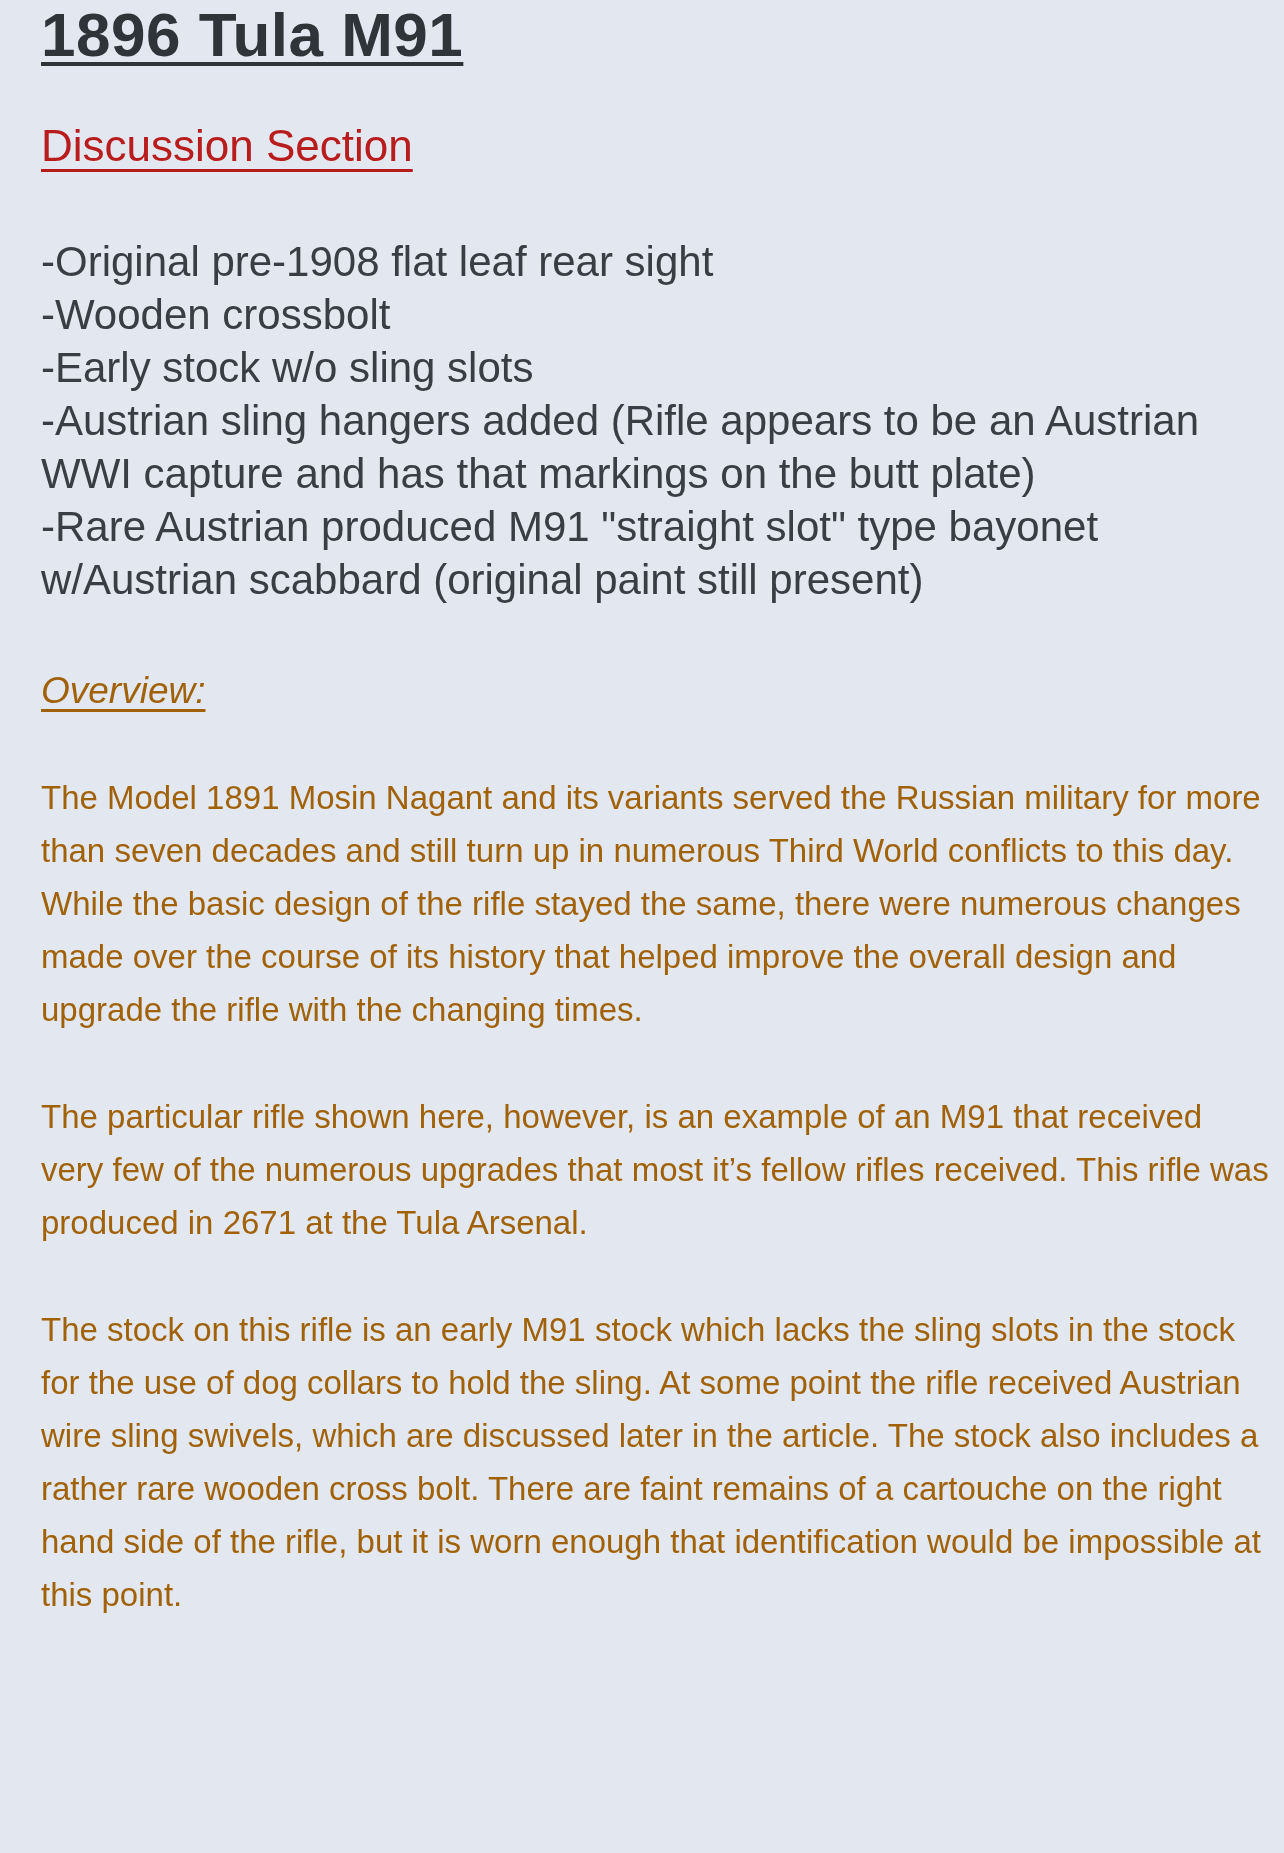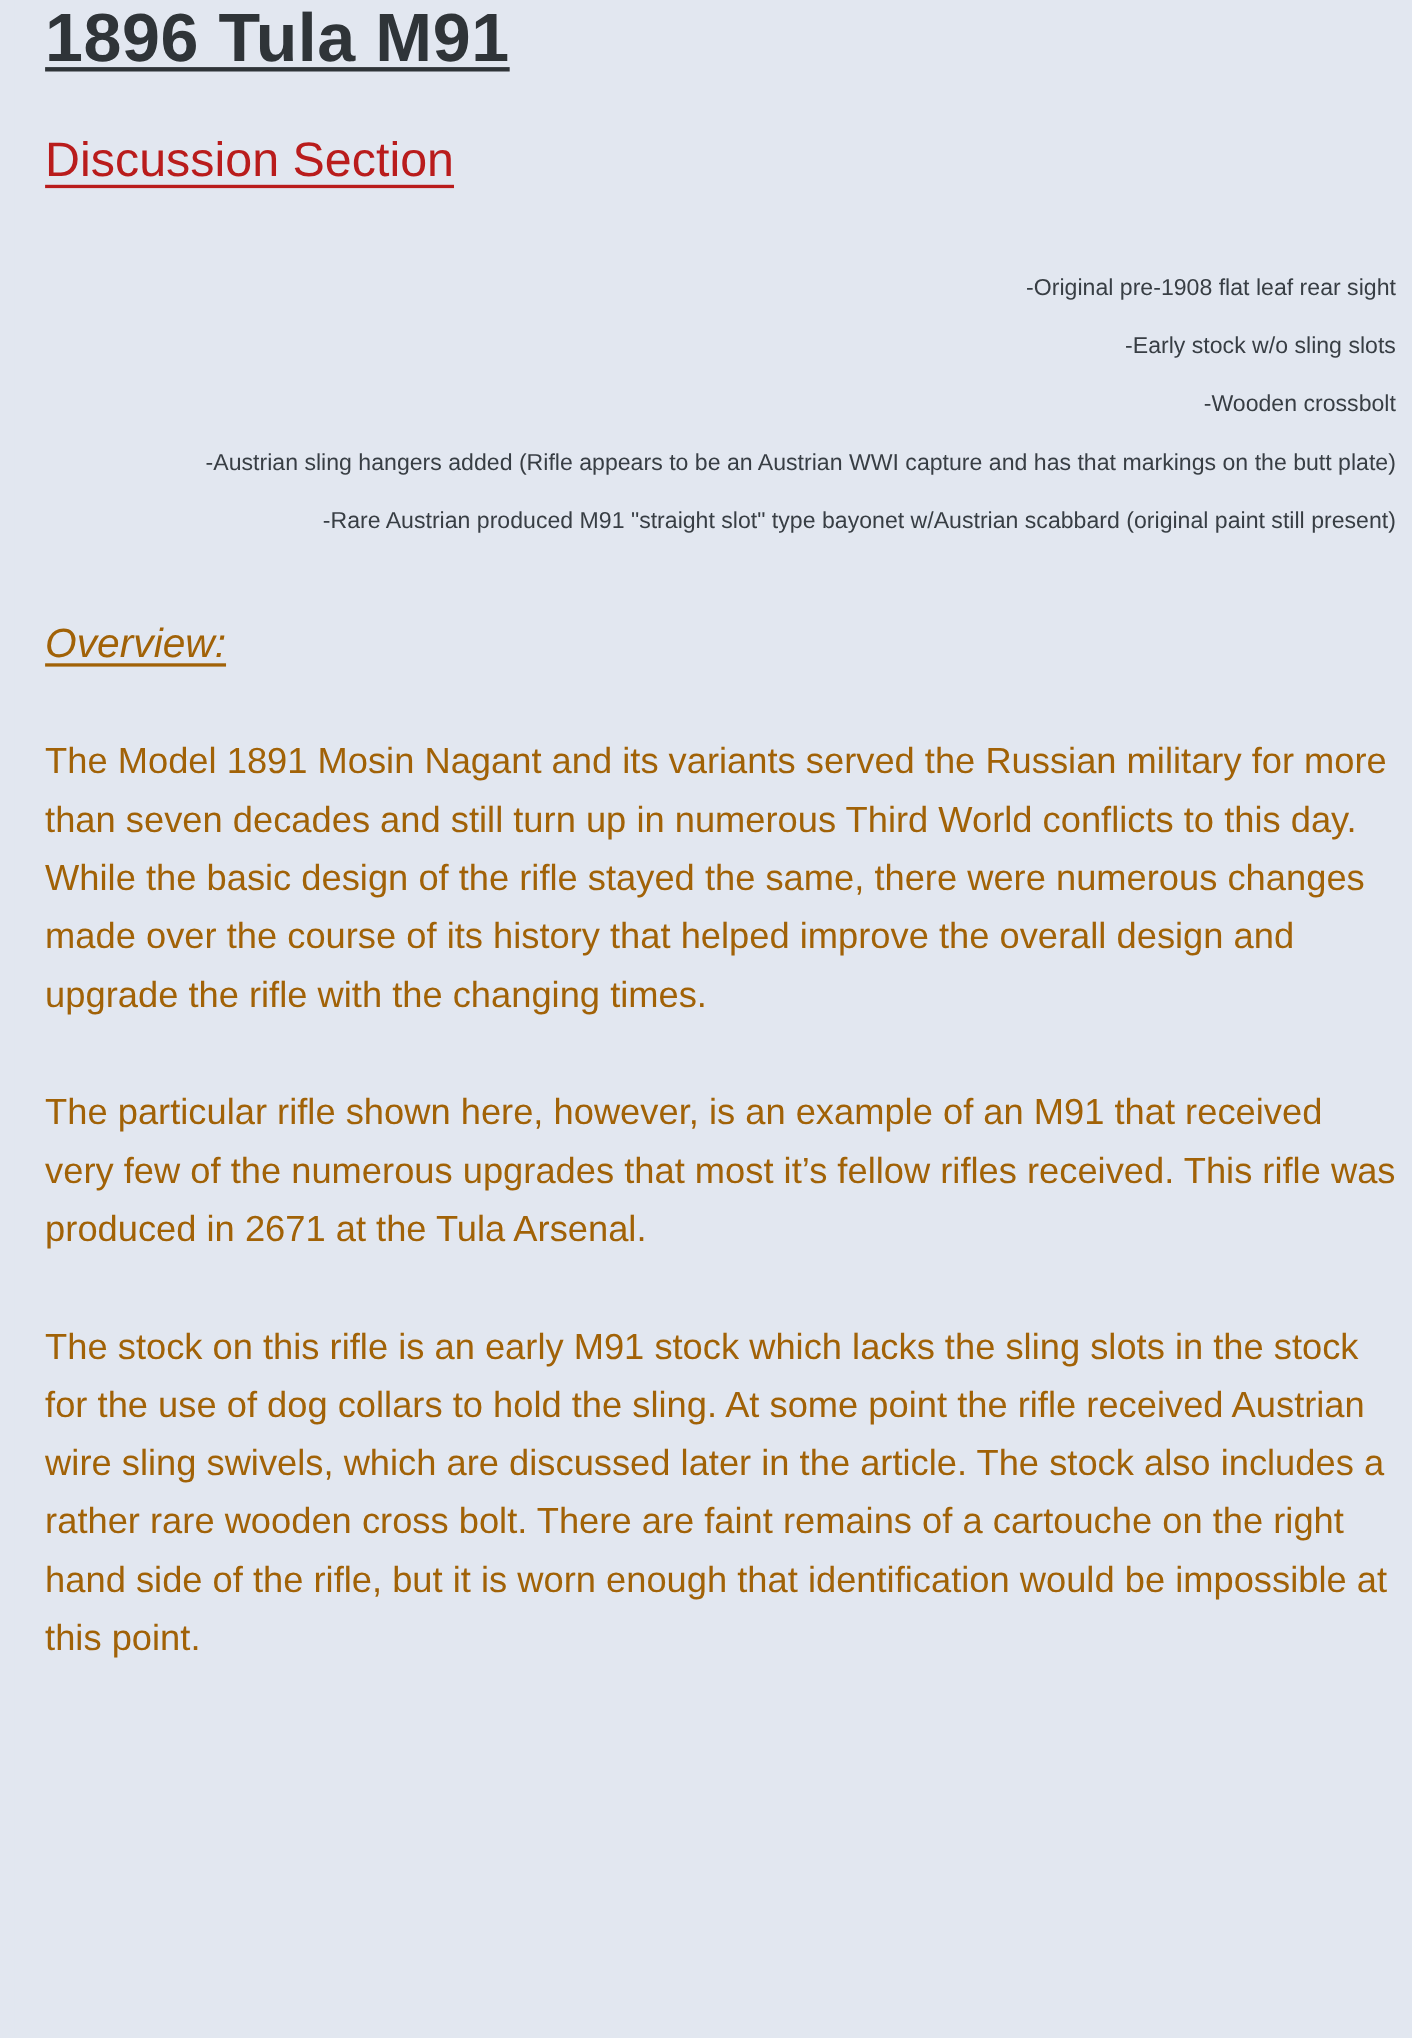--- a/index.html
+++ b/index.html
@@ -38,24 +38,23 @@
     line-height: 1.2;
     font-weight: 400;
     color: #b91c1c;
     text-decoration: underline;
     text-decoration-thickness: 3px;
     text-underline-offset: 8px;
     cursor: pointer;
   }
   .feature-list {
     margin: 0 0 58px 0;
-    font-size: 21px;
+    font-size: 42px;
     line-height: 53px;
     color: #383e44;
-    text-align: right;
   }
   .feature-item { margin: 0; }
   h3.overview-heading {
     margin: 0 0 54px 0;
     font-size: 37px;
     line-height: 53px;
     font-weight: 400;
     font-style: italic;
     color: #a16207;
     text-decoration: underline;
@@ -75,22 +74,22 @@
 
 <div class="page">
   <div class="content">
 
     <h1 class="page-title">1896 Tula M91</h1>
 
     <a class="section-link">Discussion Section</a>
 
     <div class="feature-list">
       <div class="feature-item">-Original pre-1908 flat leaf rear sight</div>
+      <div class="feature-item">-Wooden crossbolt</div>
       <div class="feature-item">-Early stock w/o sling slots</div>
-      <div class="feature-item">-Wooden crossbolt</div>
       <div class="feature-item">-Austrian sling hangers added (Rifle appears to be an Austrian WWI capture and has that markings on the butt plate)</div>
       <div class="feature-item">-Rare Austrian produced M91 "straight slot" type bayonet w/Austrian scabbard (original paint still present)</div>
     </div>
 
     <h3 class="overview-heading">Overview:</h3>
 
     <p class="body-paragraph">The Model 1891 Mosin Nagant and its variants served the Russian military for more than seven decades and still turn up in numerous Third World conflicts to this day. While the basic design of the rifle stayed the same, there were numerous changes made over the course of its history that helped improve the overall design and upgrade the rifle with the changing times.</p>
 
     <p class="body-paragraph">The particular rifle shown here, however, is an example of an M91 that received very few of the numerous upgrades that most it’s fellow rifles received. This rifle was produced in 2671 at the Tula Arsenal.</p>
 

